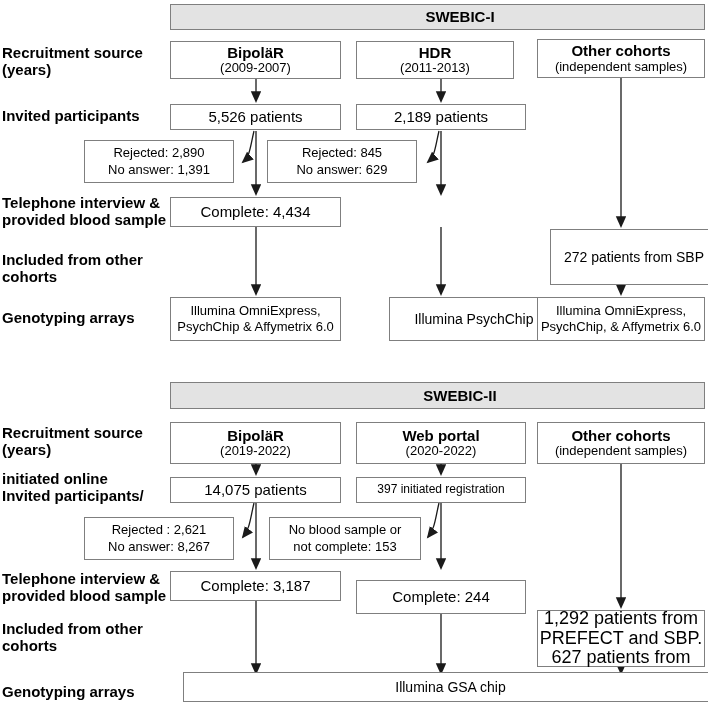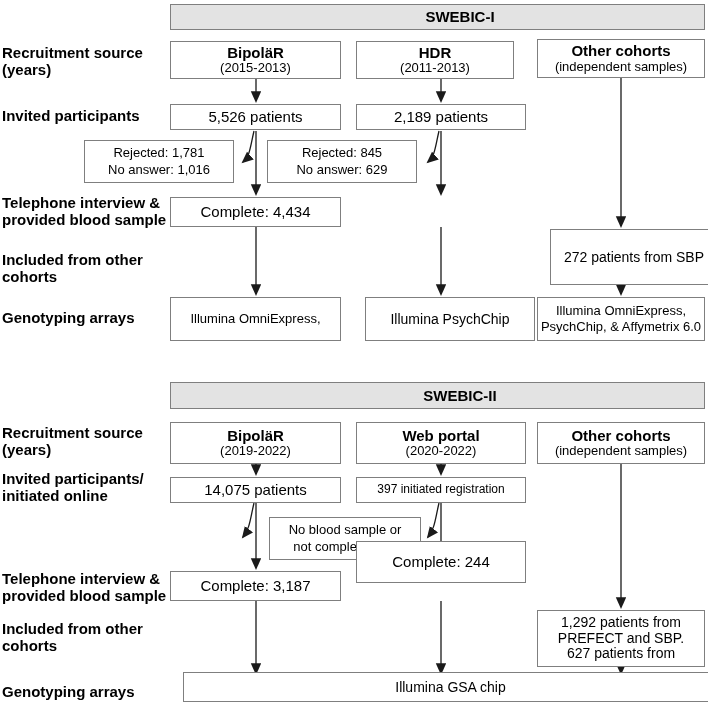--- a/index.html
+++ b/index.html
@@ -11,21 +11,21 @@
     border:1px solid #7f7f7f; display:flex; flex-direction:column;
     align-items:center; justify-content:center; text-align:center; line-height:1.15;
   }
   .headerbar { background:#e3e3e3; font-weight:700; font-size:15px;padding-left:45px; }
   .rowlabel { position:absolute; left:2px; font-weight:700; font-size:15px; line-height:17px; white-space:nowrap; }
   .name { font-weight:700; font-size:15px; }
   .sub  { font-size:13px; }
   .v15  { font-size:15px; }
   .v14  { font-size:14px;margin-left:13px; }
   .v13  { font-size:13px; line-height:1.25; }
-  .v12  { font-size:14px; line-height:1.1; }
+  .v12  { font-size:18px; line-height:1.1; }
   .fit  { font-size:12px; }
 
   svg.arrows { position:absolute; left:0; top:0; pointer-events:none; }
   svg.arrows line, svg.arrows path.curve { stroke:#1a1a1a; stroke-width:1.3; fill:none; }
 </style>
 </head>
 <body>
 
 <div id="canvas">
 
@@ -77,77 +77,78 @@
   <div class="rowlabel" style="top:251px">
     <div>Included from other</div>
     <div>cohorts</div>
   </div>
   <div class="rowlabel" style="top:309px">
     <div>Genotyping arrays</div>
   </div>
 
   <div class="box" style="left:170px;top:41px;width:171px;height:38px">
     <div class="name">BipoläR</div>
-    <div class="sub">(2015-2013)</div>
+    <div class="sub">(2009-2007)</div>
   </div>
   <div class="box" style="left:356px;top:41px;width:158px;height:38px">
     <div class="name">HDR</div>
     <div class="sub">(2011-2013)</div>
   </div>
   <div class="box" style="left:537px;top:39px;width:168px;height:39px">
     <div class="name">Other cohorts</div>
     <div class="sub">(independent samples)</div>
   </div>
 
   <div class="box v15" style="left:170px;top:104px;width:171px;height:26px">
     <span>5,526 patients</span>
   </div>
   <div class="box v15" style="left:356px;top:104px;width:170px;height:26px">
     <span>2,189 patients</span>
   </div>
 
   <div class="box v13" style="left:84px;top:140px;width:150px;height:43px">
-    <div>Rejected: 1,781</div>
-    <div>No answer: 1,016</div>
+    <div>Rejected: 2,890</div>
+    <div>No answer: 1,391</div>
   </div>
   <div class="box v13" style="left:267px;top:140px;width:150px;height:43px">
     <div>Rejected: 845</div>
     <div>No answer: 629</div>
   </div>
 
   <div class="box v15" style="left:170px;top:197px;width:171px;height:30px">
     <span>Complete: 4,434</span>
   </div>
 
   <div class="box v14" style="left:537px;top:229px;width:168px;height:56px">
     <span>272 patients from SBP</span>
   </div>
 
   <div class="box v13" style="left:170px;top:297px;width:171px;height:44px">
     <div>Illumina OmniExpress,</div>
-  </div>
-  <div class="box v14" style="left:352px;top:297px;width:170px;height:44px">
+    <div>PsychChip &amp; Affymetrix 6.0</div>
+  </div>
+  <div class="box v14" style="left:376px;top:297px;width:170px;height:44px">
     <span>Illumina PsychChip</span>
   </div>
   <div class="box v13" style="left:537px;top:297px;width:168px;height:44px">
     <div>Illumina OmniExpress,</div>
     <div>PsychChip, &amp; Affymetrix 6.0</div>
   </div>
 
   <div class="box headerbar" style="left:170px;top:382px;width:535px;height:27px">
     <span>SWEBIC-II</span>
   </div>
 
   <div class="rowlabel" style="top:424px">
     <div>Recruitment source</div>
     <div>(years)</div>
   </div>
   <div class="rowlabel" style="top:470px">
+    <div>initiated online</div>
     <div>Invited participants/</div>
-    <div>initiated online</div>
   </div>
   <div class="rowlabel" style="top:570px">
     <div>Telephone interview &amp;</div>
     <div>provided blood sample</div>
   </div>
   <div class="rowlabel" style="top:620px">
     <div>Included from other</div>
     <div>cohorts</div>
   </div>
   <div class="rowlabel" style="top:683px">
@@ -167,29 +168,33 @@
     <div class="sub">(independent samples)</div>
   </div>
 
   <div class="box v15" style="left:170px;top:477px;width:171px;height:26px">
     <span>14,075 patients</span>
   </div>
   <div class="box fit" style="left:356px;top:477px;width:170px;height:26px">
     <span>397 initiated registration</span>
   </div>
 
+  <div class="box v13" style="left:84px;top:517px;width:150px;height:43px">
+    <div>Rejected : 2,621</div>
+    <div>No answer: 8,267</div>
+  </div>
   <div class="box v13" style="left:269px;top:517px;width:152px;height:43px">
     <div>No blood sample or</div>
     <div>not complete: 153</div>
   </div>
 
   <div class="box v15" style="left:170px;top:571px;width:171px;height:30px">
     <span>Complete: 3,187</span>
   </div>
-  <div class="box v15" style="left:356px;top:541px;width:170px;height:42px">
+  <div class="box v15" style="left:356px;top:580px;width:170px;height:34px">
     <span>Complete: 244</span>
   </div>
 
   <div class="box v12" style="left:537px;top:610px;width:168px;height:57px">
     <div>1,292 patients from</div>
     <div>PREFECT and SBP.</div>
     <div>627 patients from</div>
   </div>
 
   <div class="box v14" style="left:170px;top:672px;width:535px;height:30px">

